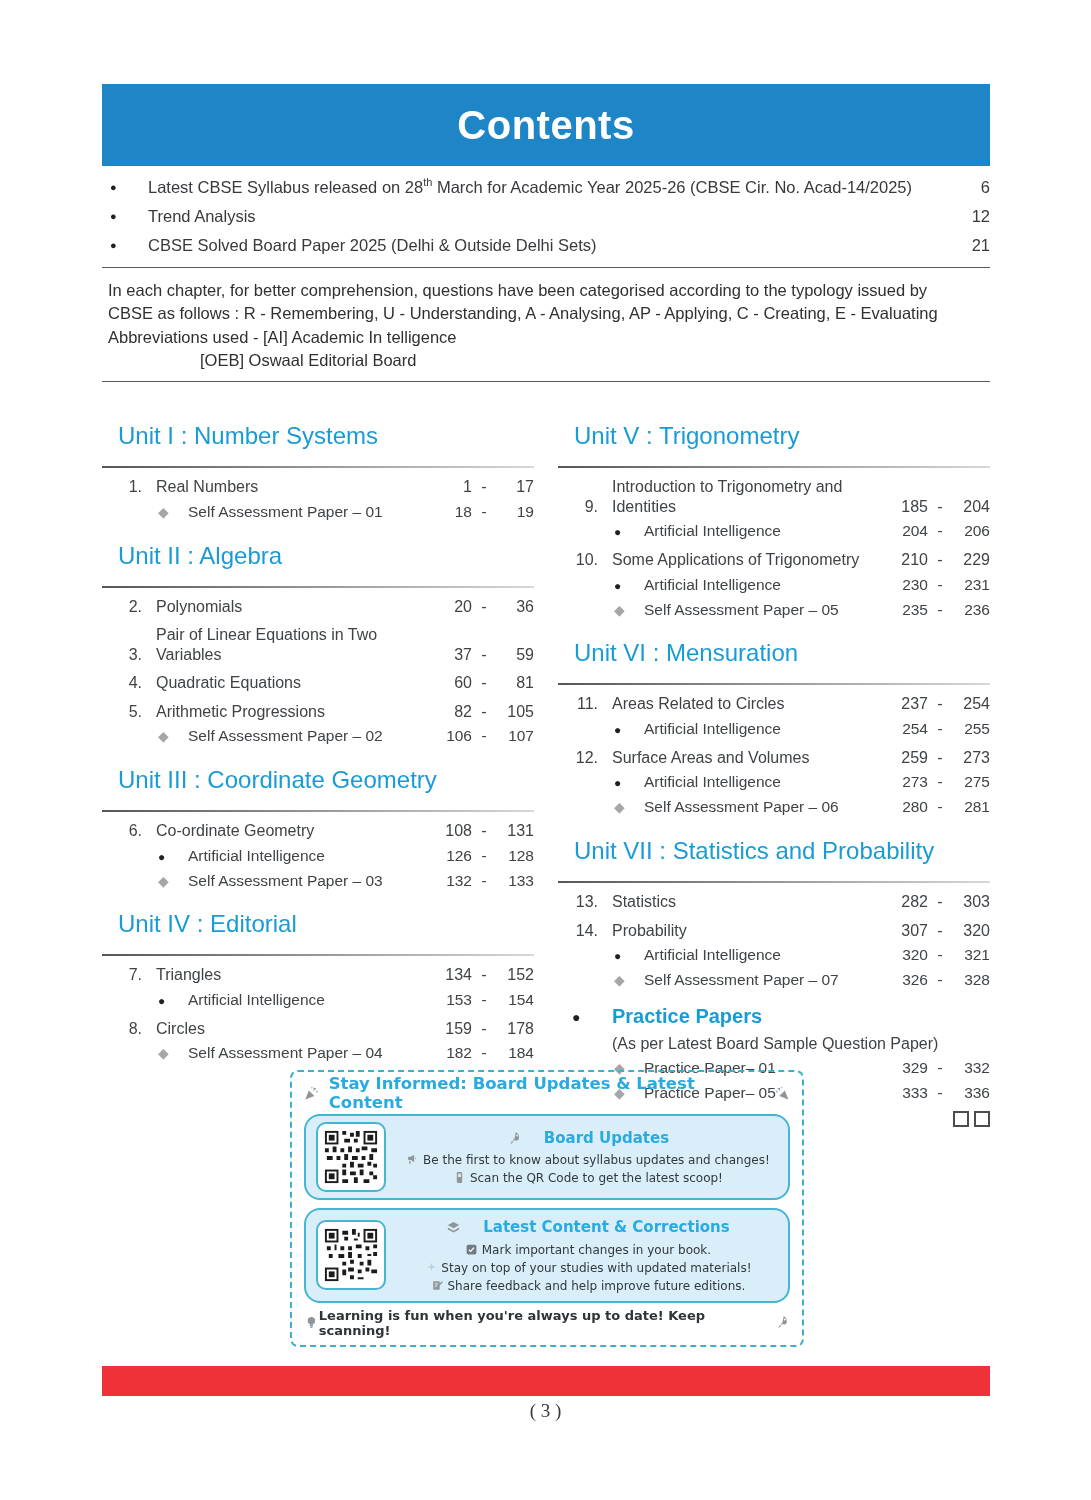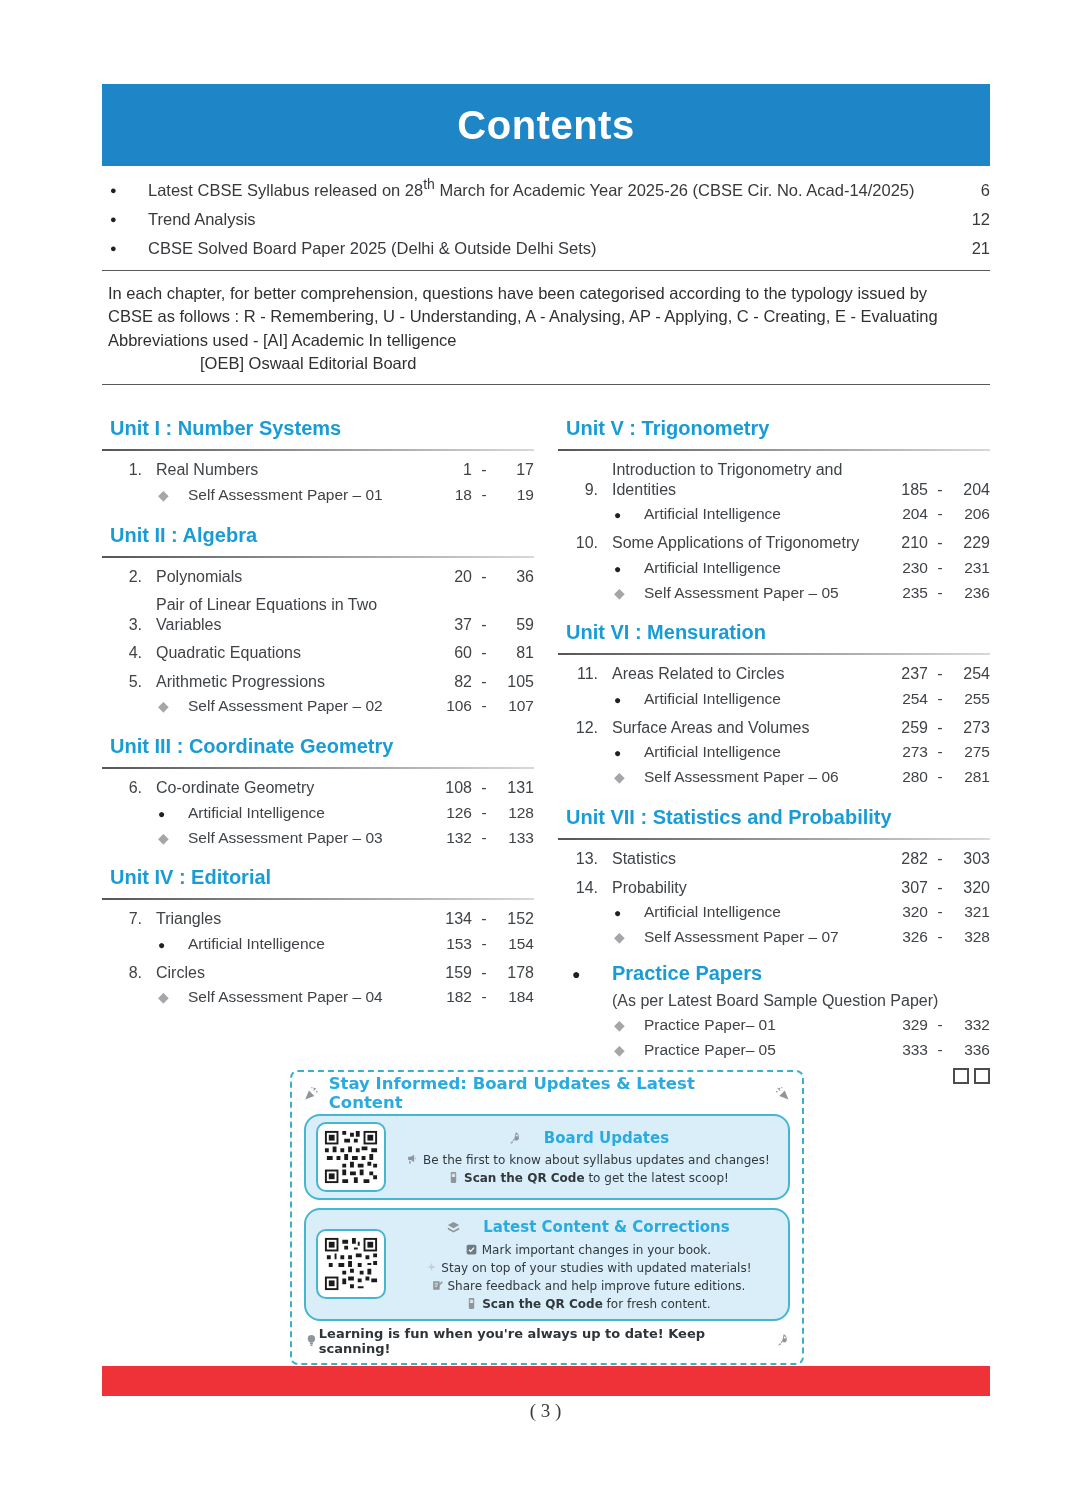--- a/index.html
+++ b/index.html
@@ -8,33 +8,33 @@
   .content{margin:0 101px 0 102px;position:relative}
 
   
   .chead{margin-top:84px;height:82px;background:#1e86c6;display:flex;align-items:center;justify-content:center}
   .chead h1{color:#fff;font-size:40px;font-weight:bold;margin:0;letter-spacing:.5px}
 
   
   .fitem{display:flex;align-items:baseline;margin-top:10px;font-size:16.5px;color:#37393c}
   .fb{flex:none;width:12px;margin:0 26px 0 8px;color:#231f20;font-size:11px;position:relative;top:-2px}
   .flabel{flex:1}
-  .flabel sup{font-size:14px}
+  .flabel sup{font-size:11px}
   .fpage{flex:none;padding-left:12px}
   .hr{height:1.5px;background:#58595b;margin-top:12px}
   .hr2{height:1.5px;background:#58595b;margin-top:8px}
 
   
   .note{margin-top:11px;padding:0 6px;font-size:16.5px;line-height:1.42;color:#2e3032}
   .note .ind{padding-left:92px}
 
   
   .cols{display:grid;grid-template-columns:1fr 1fr;column-gap:24px;margin-top:20px}
   .unit{margin-bottom:15px}
-  .uh{color:#199cd6;font-size:20px;font-weight:bold;margin:8px;padding-top:4px}
+  .uh{color:#199cd6;font-size:24px;font-weight:normal;margin:16px;padding-top:4px}
   .urule{height:2px;background:linear-gradient(to right,#55565a,#d8d8d8);margin:9px 0 4px}
   .trow{display:flex;align-items:flex-end;margin-top:9px;font-size:16px;line-height:1.22}
   .trow.sub{margin-top:6px;font-size:15.5px}
   .tn{flex:none;width:40px;text-align:right;margin-right:14px}
   .si{flex:none;width:30px;margin-left:54px;padding-left:2px}
   .si.disc{color:#231f20;font-size:12px;line-height:1.5}
   .si.dia{color:#a4a6a9;font-size:14px;line-height:1.35}
   .tt{flex:1;padding-right:8px}
   .pgs{flex:none;display:flex}
   .ps{width:38px;text-align:right}.pd{width:24px;text-align:center}.pe{width:38px;text-align:right}
@@ -53,21 +53,21 @@
         font-family:"DejaVu Sans",sans-serif}
   .stay-title{display:flex;align-items:center;justify-content:center;gap:10px;
         color:#29abe2;font-weight:bold;font-size:16.5px;height:26px}
   .card{border:2px solid #45b6d2;border-radius:16px;background:#d9eef9;margin-top:8px;
         padding:6px 10px;display:flex;align-items:center;gap:12px}
   .qrf{flex:none;background:#fff;border:2px solid #45b6d2;border-radius:10px;padding:5px;line-height:0}
   .qrf svg{width:56px;height:56px}
   .ctext{flex:1;text-align:center;font-size:12px;color:#33383c;line-height:1.5}
   .ctitle{color:#29abe2;font-weight:bold;font-size:15px;display:flex;align-items:center;justify-content:center;gap:22px;margin-bottom:2px}
   .cline{display:block}
-  .b{font-weight:bold}
+  .b{font-weight:normal}
   .stay-foot{margin-top:8px;display:flex;align-items:center;justify-content:center;
         font-weight:bold;font-size:13px;color:#2f3438;height:24px}
   .ic{width:15px;height:15px;fill:#8f969b;vertical-align:-2px}
   .ic.small{width:13px;height:13px}
   .mirror{transform:scaleX(-1)}
   .faint{opacity:.35}
 
   
   .redbar{position:absolute;left:102px;width:888px;top:1366px;height:30px;background:#ee3237}
   .pageno{position:absolute;left:0;right:0;top:1400px;text-align:center;
@@ -523,25 +523,20 @@
             <path d="M7.5 12.5l3 3 6-7" stroke="#fff" stroke-width="2.4" fill="none"></path>
           </svg> <span>Mark important changes in your book.</span></span>
       <span class="cline"><svg class="ic small faint" viewBox="0 0 24 24">
             <path d="M12 3l2 6 6 2-6 2-2 6-2-6-6-2 6-2z"></path>
           </svg> <span>Stay on top of your studies with updated materials!</span></span>
       <span class="cline"><svg class="ic small" viewBox="0 0 24 24">
             <rect x="4" y="4" width="12" height="16" rx="1"></rect>
             <path d="M7 8h6M7 11h6M7 14h4" stroke="#fff" stroke-width="1.2"></path>
             <path d="M20 4l2 2-8 8-3 1 1-3z"></path>
           </svg> <span>Share feedback and help improve future editions.</span></span>
-      <span class="cline"><svg class="ic small" viewBox="0 0 24 24">
-            <rect x="7" y="2" width="10" height="20" rx="2"></rect>
-            <rect x="9" y="5" width="6" height="6" fill="#fff"></rect>
-            <path d="M10 6h1.5v1.5H10zM12.5 6H14v1.5h-1.5zM10 8.5h1.5V10H10zM12.5 8.5H14V10h-1.5z"></path>
-          </svg> <span class="b">Scan the QR Code</span><span> for fresh content.</span></span>
     </div>
   </div>
 
   <div class="stay-foot">
     <svg class="ic" viewBox="0 0 24 24">
         <circle cx="12" cy="9" r="6"></circle>
         <rect x="9.5" y="15" width="5" height="3.5" rx="1"></rect>
         <rect x="10.3" y="19" width="3.4" height="2" rx="1"></rect>
       </svg>
     <span>Learning is fun when you're always up to date! Keep scanning!</span>

